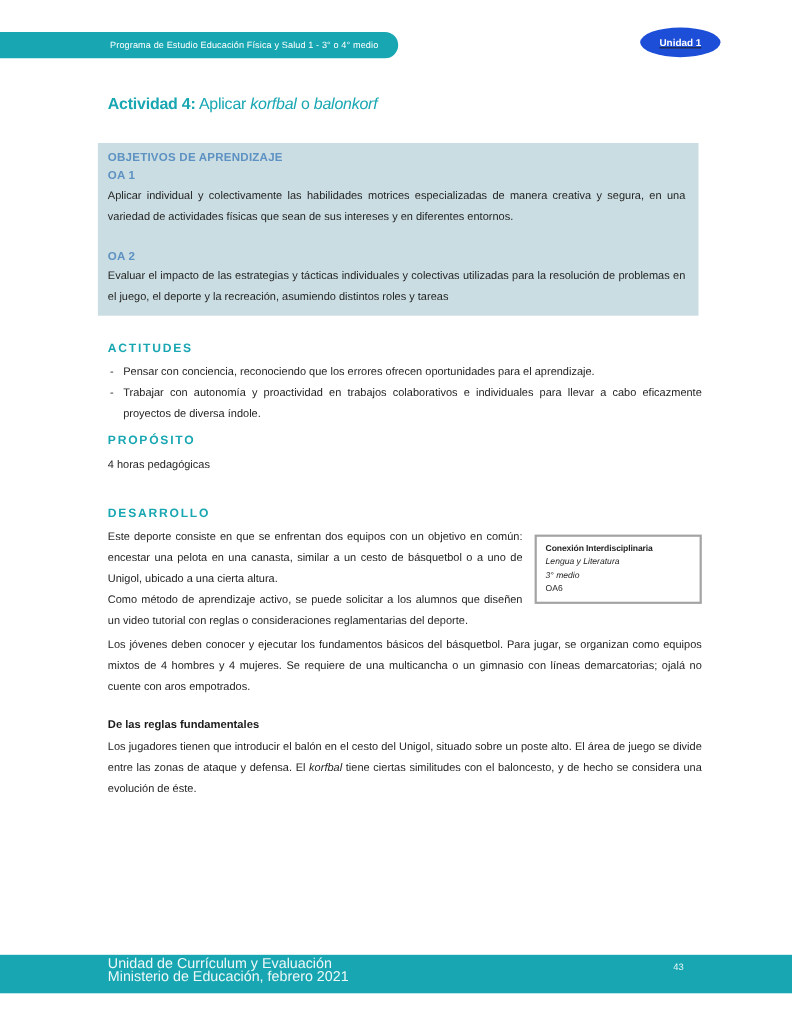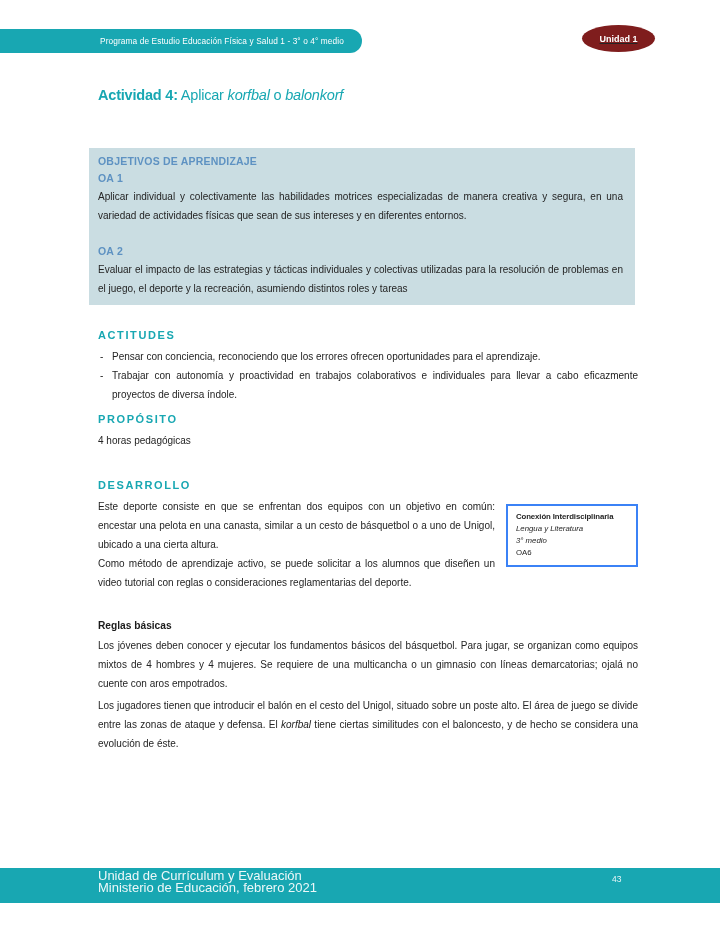--- a/index.html
+++ b/index.html
@@ -25,21 +25,21 @@
   .header-bar span {
     color: #ffffff;
     font-size: 8.3px;
     letter-spacing: 0.1px;
     white-space: nowrap;
   }
   .unit-badge {
     position: absolute;
     left: 582px; top: 25px;
     width: 73px; height: 27px;
-    background: #7f1d1d;
+    background: #1d4ed8;
     border-radius: 50%;
     display: flex; align-items: center; justify-content: center; text-decoration: underline;
   }
   .unit-badge span { color: #ffffff; font-size: 9px; font-weight: bold; }
 
   
   .main {
     position: absolute;
     left: 98px; top: 86px;
     width: 540px;
@@ -64,21 +64,21 @@
     font-size: 10px;
     line-height: 19px;
     text-align: justify;
     color: #242424;
   }
   .mt-title { margin-top: 27px; }
   .mt-body { margin-top: 5px; }
 
   
   .obj-box {
-    margin-top: 43px;
+    margin-top: 25px;
     margin-left: -9px;
     width: 546px;
     background: #cadde2;
     padding: 5px 12px 7px 9px;
   }
   .obj-heading, .oa-label {
     color: #5e92c2;
     font-weight: bold;
     font-size: 10.5px;
     line-height: 17px;
@@ -97,22 +97,22 @@
   .bullet-item .btxt { flex: 1; text-align: justify; }
 
   .heading-actitudes { margin-top: 24px; }
   .heading-duracion { margin-top: 9px; }
   .heading-desarrollo { margin-top: 29px; }
 
   
   .desarrollo-block { margin-top: 5px; }
   .conexion-box {
     float: right;
-    width: 132px;
-    border: 2px solid #3b82f6;
+    width: 152px;
+    border: 2px solid #a3a3a3;
     background: #ffffff;
     margin: 7px 0 8px 11px;
     padding: 5px 8px 6px 8px;
   }
   .conexion-box .cx-title {
     font-weight: bold;
     font-size: 7.8px;
     line-height: 12px;
     letter-spacing: -0.1px;
     white-space: nowrap;
@@ -201,23 +201,23 @@
       <div class="cx-title">Conexión Interdisciplinaria</div>
       <div class="cx-line cx-italic">Lengua y Literatura</div>
       <div class="cx-line cx-italic">3° medio</div>
       <div class="cx-line">OA6</div>
     </div>
     <p class="body-text">Este deporte consiste en que se enfrentan dos equipos con un objetivo en común: encestar una pelota en una canasta, similar a un cesto de básquetbol o a uno de Unigol, ubicado a una cierta altura.</p>
     <p class="body-text">Como método de aprendizaje activo, se puede solicitar a los alumnos que diseñen un video tutorial con reglas o consideraciones reglamentarias del deporte.</p>
     <div class="clear"></div>
   </div>
 
-  <div class="sub-heading heading-reglas">Reglas básicas</div>
   <p class="body-text p-after-sub">Los jóvenes deben conocer y ejecutar los fundamentos básicos del básquetbol. Para jugar, se organizan como equipos mixtos de 4 hombres y 4 mujeres. Se requiere de una multicancha o un gimnasio con líneas demarcatorias; ojalá no cuente con aros empotrados.</p>
 
+  <div class="sub-heading heading-fundamentales">De las reglas fundamentales</div>
   <p class="body-text p-after-sub"><span>Los jugadores tienen que introducir el balón en el cesto del Unigol, situado sobre un poste alto. El área de juego se divide entre las zonas de ataque y defensa. El </span><span class="it">korfbal</span><span> tiene ciertas similitudes con el baloncesto, y de hecho se considera una evolución de éste.</span></p>
 
 </div>
 
 <div class="footer-bar">
   <div class="footer-left">
     <div>Unidad de Currículum y Evaluación</div>
     <div>Ministerio de Educación, febrero 2021</div>
   </div>
   <div class="footer-page">43</div>

